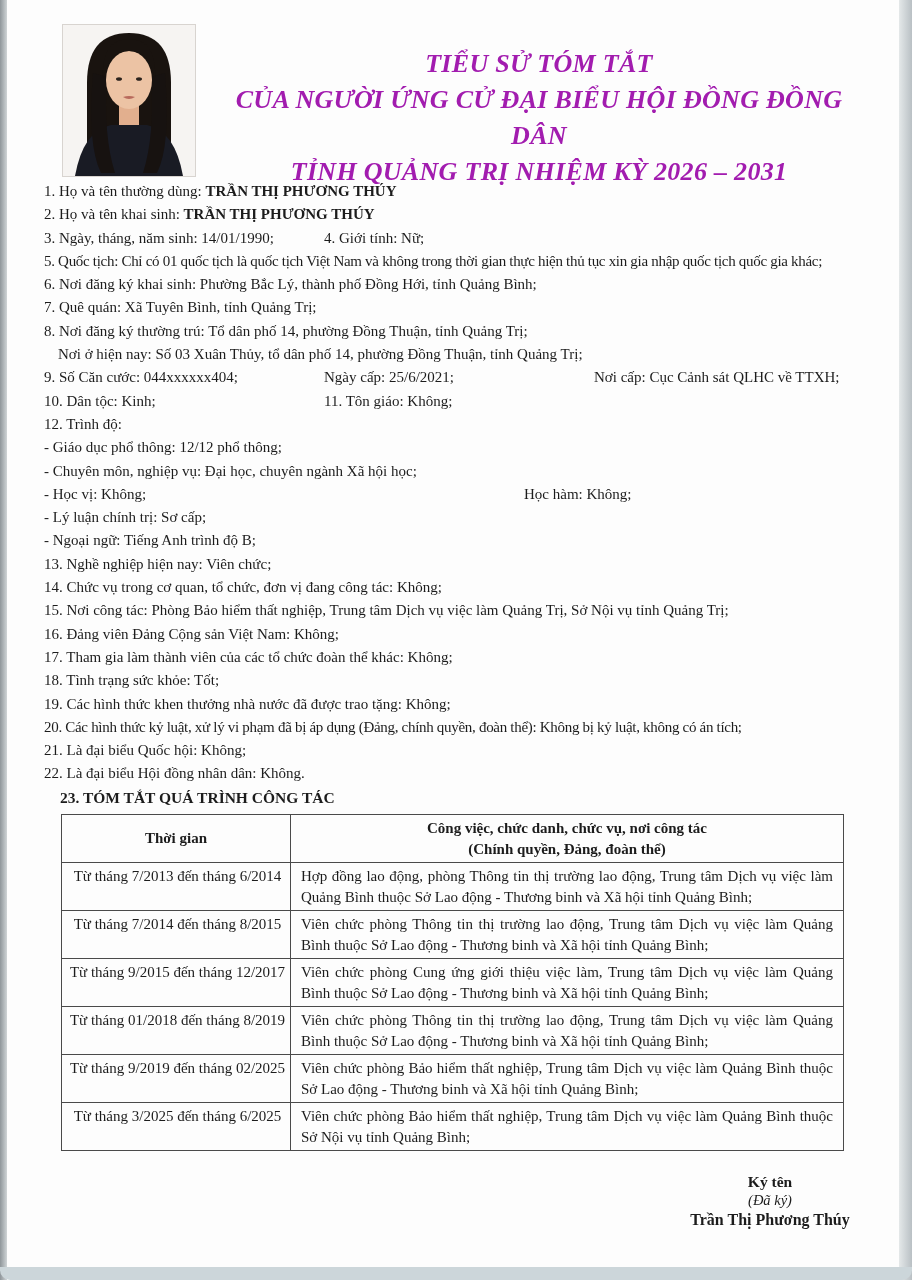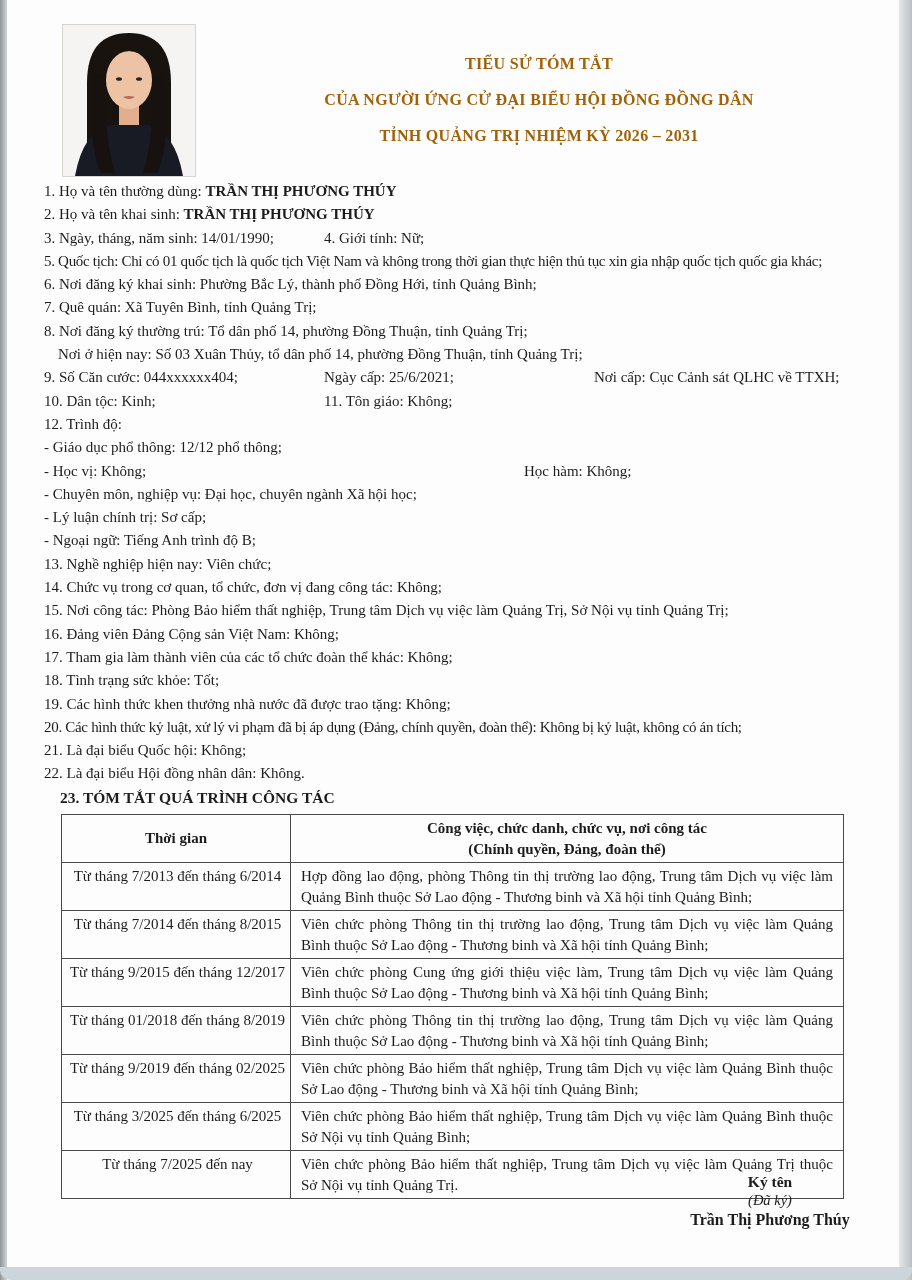--- a/index.html
+++ b/index.html
@@ -14,21 +14,21 @@
   .edge-right{position:absolute;right:0;top:0;width:13px;height:1280px;
     background:linear-gradient(to left,#b9c0c4,#e4e8e9);}
   .edge-bottom{position:absolute;left:0;bottom:0;width:912px;height:13px;
     background:#ccd6da;border-radius:0 0 10px 10px;}
 
   .photo{position:absolute;left:62px;top:24px;width:132px;height:151px;
     border:1px solid #d8d4d0;background:#f6f4f2;}
   .photo svg{display:block;}
 
   .title-block{position:absolute;left:205px;top:46px;width:668px;text-align:center;
-    color:#a16207;font-weight:bold;font-size:16px;line-height:36px;letter-spacing:.3px;}
+    color:#a21caf;font-weight:bold;font-size:26px;line-height:36px;letter-spacing:.3px;font-style:italic;}
 
   .body-block{position:absolute;left:44px;top:180px;width:790px;
     font-size:15px;line-height:23.3px;}
   .line{white-space:nowrap;}
   .line .seg280{display:inline-block;width:280px;}
   .line .seg270{display:inline-block;width:270px;}
   .line .seg480{display:inline-block;width:480px;}
   .indent{padding-left:14px;}
   .squeeze{letter-spacing:-0.3px;}
   .bold{font-weight:bold;}
@@ -89,22 +89,22 @@
     <div class="line"><span class="seg280">3. Ngày, tháng, năm sinh: 14/01/1990;</span><span>4. Giới tính: Nữ;</span></div>
     <div class="line squeeze">5. Quốc tịch: Chỉ có 01 quốc tịch là quốc tịch Việt Nam và không trong thời gian thực hiện thủ tục xin gia nhập quốc tịch quốc gia khác;</div>
     <div class="line">6. Nơi đăng ký khai sinh: Phường Bắc Lý, thành phố Đồng Hới, tỉnh Quảng Bình;</div>
     <div class="line">7. Quê quán: Xã Tuyên Bình, tỉnh Quảng Trị;</div>
     <div class="line">8. Nơi đăng ký thường trú: Tổ dân phố 14, phường Đồng Thuận, tỉnh Quảng Trị;</div>
     <div class="line indent">Nơi ở hiện nay: Số 03 Xuân Thủy, tổ dân phố 14, phường Đồng Thuận, tỉnh Quảng Trị;</div>
     <div class="line"><span class="seg280">9. Số Căn cước: 044xxxxxx404;</span><span class="seg270">Ngày cấp: 25/6/2021;</span><span>Nơi cấp: Cục Cảnh sát QLHC về TTXH;</span></div>
     <div class="line"><span class="seg280">10. Dân tộc: Kinh;</span><span>11. Tôn giáo: Không;</span></div>
     <div class="line">12. Trình độ:</div>
     <div class="line">- Giáo dục phổ thông: 12/12 phổ thông;</div>
+    <div class="line">- Chuyên môn, nghiệp vụ: Đại học, chuyên ngành Xã hội học;</div>
     <div class="line"><span class="seg480">- Học vị: Không;</span><span>Học hàm: Không;</span></div>
-    <div class="line">- Chuyên môn, nghiệp vụ: Đại học, chuyên ngành Xã hội học;</div>
     <div class="line">- Lý luận chính trị: Sơ cấp;</div>
     <div class="line">- Ngoại ngữ: Tiếng Anh trình độ B;</div>
     <div class="line">13. Nghề nghiệp hiện nay: Viên chức;</div>
     <div class="line">14. Chức vụ trong cơ quan, tổ chức, đơn vị đang công tác: Không;</div>
     <div class="line">15. Nơi công tác: Phòng Bảo hiểm thất nghiệp, Trung tâm Dịch vụ việc làm Quảng Trị, Sở Nội vụ tỉnh Quảng Trị;</div>
     <div class="line">16. Đảng viên Đảng Cộng sản Việt Nam: Không;</div>
     <div class="line">17. Tham gia làm thành viên của các tổ chức đoàn thể khác: Không;</div>
     <div class="line">18. Tình trạng sức khỏe: Tốt;</div>
     <div class="line">19. Các hình thức khen thưởng nhà nước đã được trao tặng: Không;</div>
     <div class="line squeeze">20. Các hình thức kỷ luật, xử lý vi phạm đã bị áp dụng (Đảng, chính quyền, đoàn thể): Không bị kỷ luật, không có án tích;</div>
@@ -146,24 +146,20 @@
         <td class="job">Viên chức phòng Thông tin thị trường lao động, Trung tâm Dịch vụ việc làm Quảng Bình thuộc Sở Lao động - Thương binh và Xã hội tỉnh Quảng Bình;</td>
       </tr>
       <tr>
         <td class="time">Từ tháng 9/2019 đến tháng 02/2025</td>
         <td class="job">Viên chức phòng Bảo hiểm thất nghiệp, Trung tâm Dịch vụ việc làm Quảng Bình thuộc Sở Lao động - Thương binh và Xã hội tỉnh Quảng Bình;</td>
       </tr>
       <tr>
         <td class="time">Từ tháng 3/2025 đến tháng 6/2025</td>
         <td class="job">Viên chức phòng Bảo hiểm thất nghiệp, Trung tâm Dịch vụ việc làm Quảng Bình thuộc Sở Nội vụ tỉnh Quảng Bình;</td>
       </tr>
-      <tr>
-        <td class="time">Từ tháng 7/2025 đến nay</td>
-        <td class="job">Viên chức phòng Bảo hiểm thất nghiệp, Trung tâm Dịch vụ việc làm Quảng Trị thuộc Sở Nội vụ tỉnh Quảng Trị.</td>
-      </tr>
     </tbody>
   </table>
 
   <div class="signature">
     <div class="sig-label">Ký tên</div>
     <div class="sig-note">(Đã ký)</div>
     <div class="sig-name">Trần Thị Phương Thúy</div>
   </div>
 
 </div>

